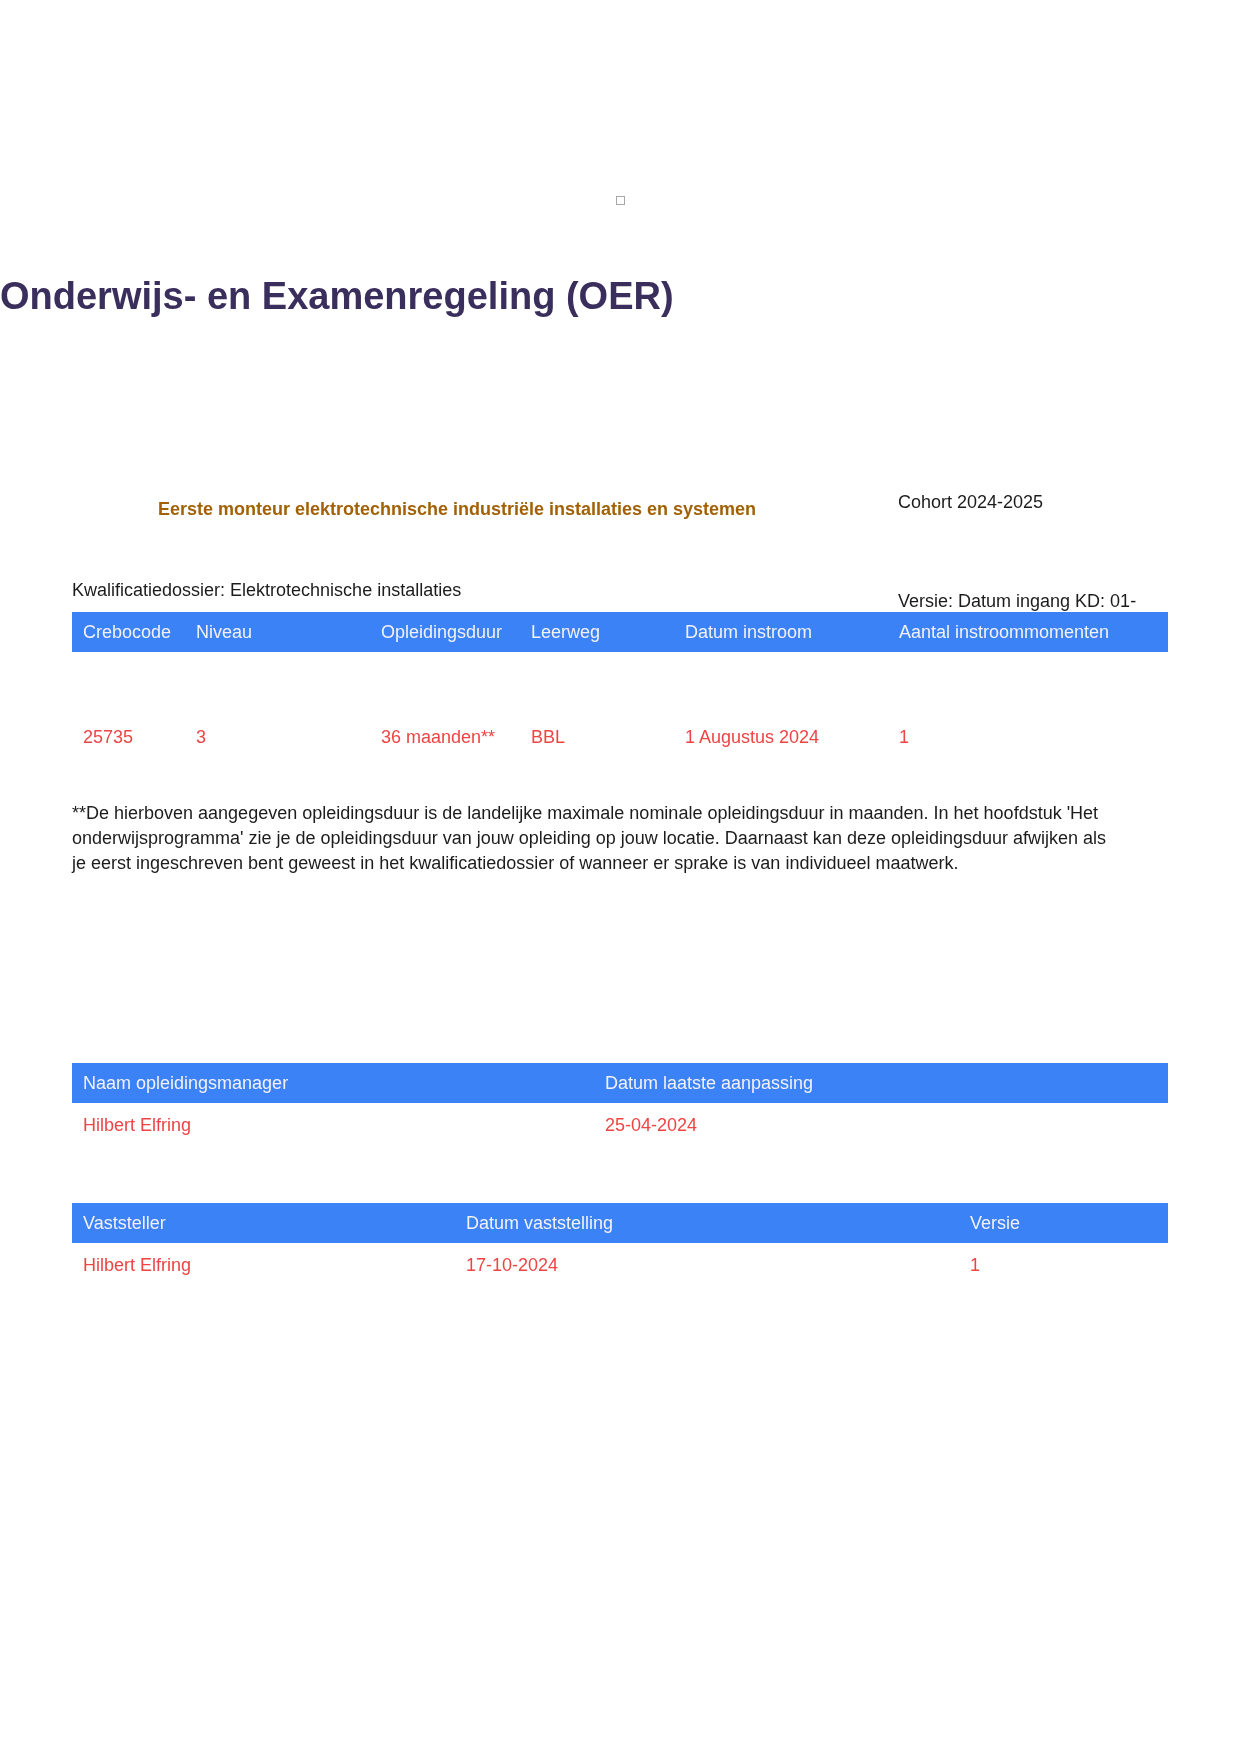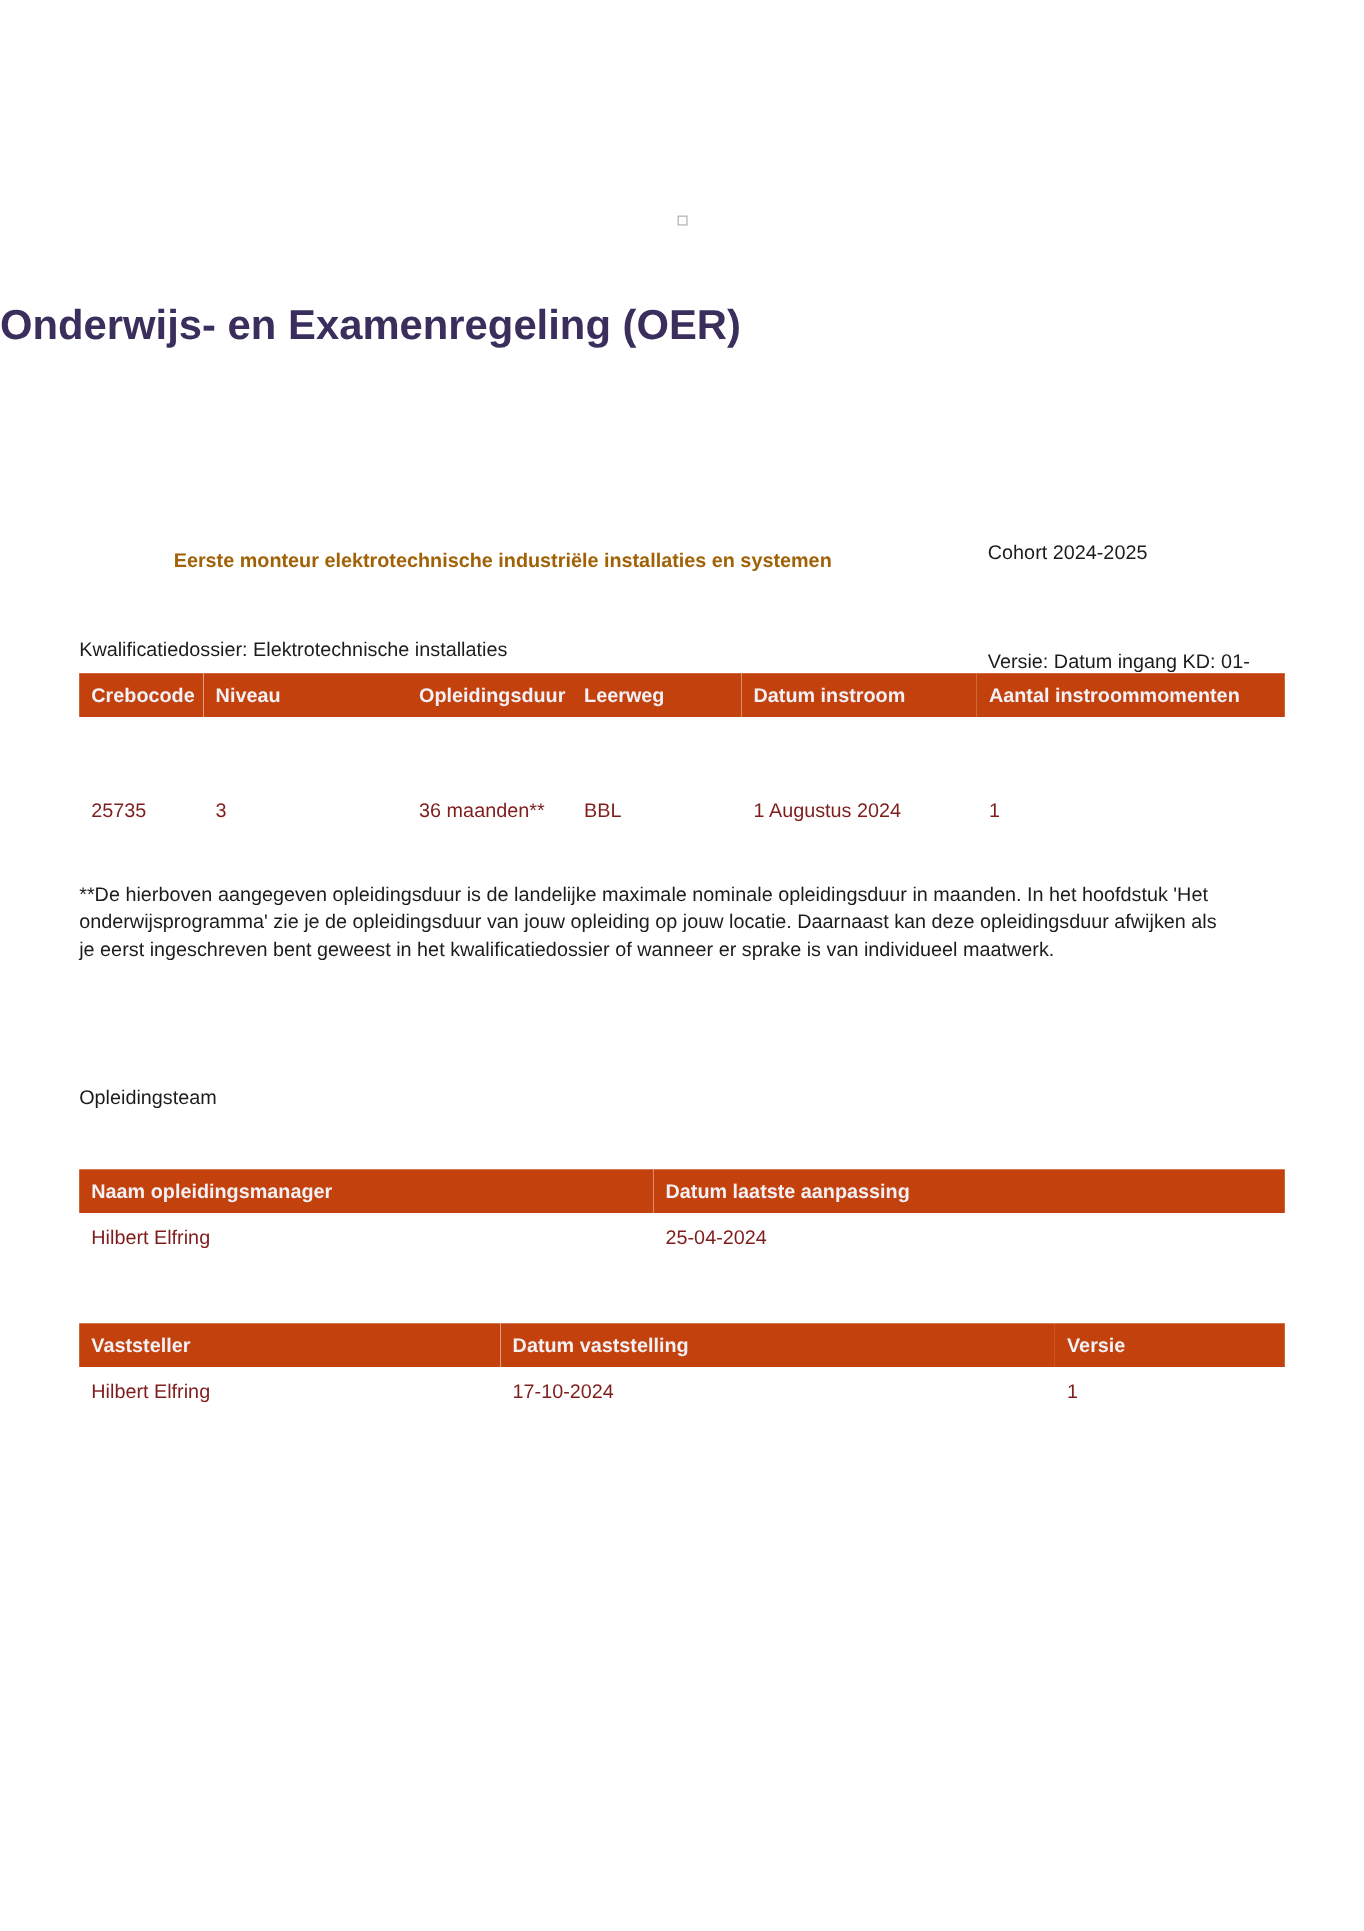--- a/index.html
+++ b/index.html
@@ -38,37 +38,37 @@
   .version-block {
     position: absolute; left: 898px; top: 545px; width: 252px;
     font-size: 18px; line-height: 25px; margin-top: 44px;
   }
   table.doc-table {
     position: absolute; left: 72px; width: 1096px;
     border-collapse: collapse; table-layout: fixed;
     font-size: 18px;
   }
   table.doc-table th {
-    background: #c2410c;
+    background: #3b82f6;
     color: #f3f1f6;
-    font-weight: bold;
+    font-weight: normal;
     text-align: left;
     height: 40px;
     padding: 0 0 0 11px;
     vertical-align: middle;
     white-space: nowrap;
     overflow: hidden;
   }
   table.doc-table td {
     text-align: left;
     padding: 0 0 0 11px;
     vertical-align: middle;
     white-space: nowrap;
     overflow: hidden;
-    color: #7f1d1d;
+    color: #ef4444;
   }
   #program-table { top: 612px; }
   #program-table td { height: 170px; }
   #manager-table { top: 1063px; }
   #manager-table td { height: 44px; }
   #approval-table { top: 1203px; }
   #approval-table td { height: 44px; }
   .duration-note {
     position: absolute; left: 72px; top: 801px; width: 1040px;
     font-size: 18px; line-height: 25px;
@@ -117,21 +117,20 @@
       <td>BBL</td>
       <td>1 Augustus 2024</td>
       <td>1</td>
     </tr>
   </tbody>
 </table>
 
 <div class="duration-note">**De hierboven aangegeven opleidingsduur is de landelijke maximale nominale opleidingsduur in maanden. In het hoofdstuk 'Het onderwijsprogramma' zie je de opleidingsduur van jouw opleiding op jouw locatie. Daarnaast kan deze opleidingsduur afwijken als je eerst ingeschreven bent geweest in het kwalificatiedossier of wanneer er sprake is van individueel maatwerk.</div>
 
 <div class="team-block">
-  <div>Opleidingsteam</div>
 </div>
 
 <table class="doc-table" id="manager-table">
   <colgroup>
     <col style="width:522px">
       <col style="width:574px">
   </colgroup>
   <thead>
     <tr>
       <th>Naam opleidingsmanager</th>

